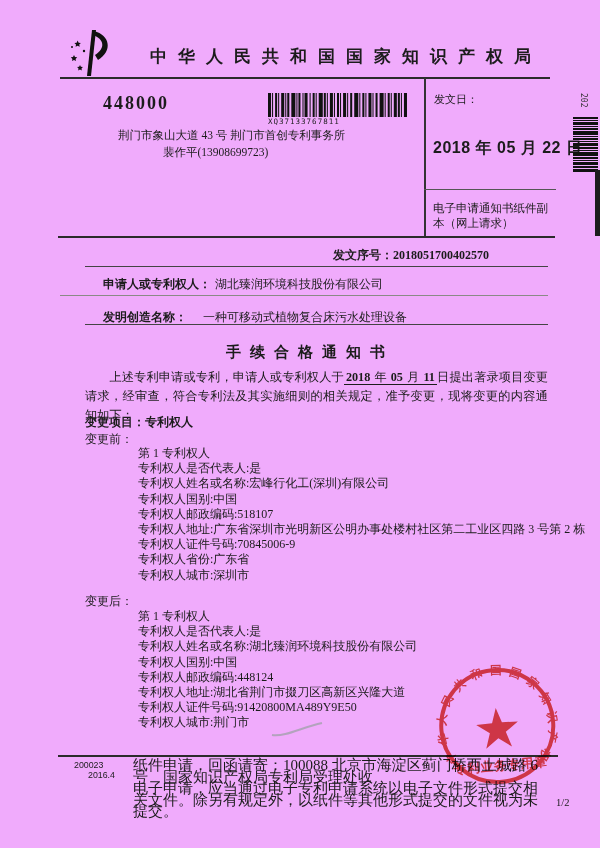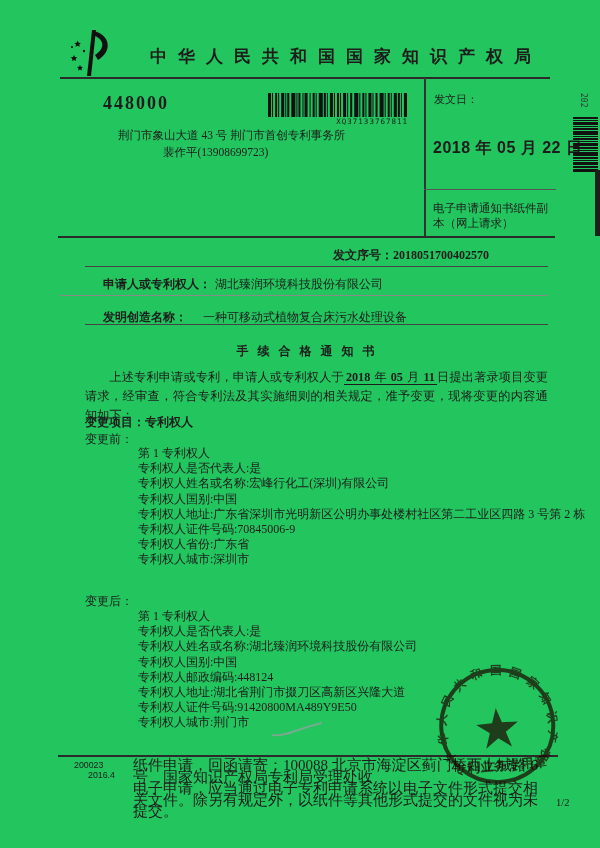--- a/index.html
+++ b/index.html
@@ -1,28 +1,28 @@
 <!DOCTYPE html>
 <html><head>
 <meta charset="utf-8">
 <style>
   html,body{margin:0;padding:0;background:#e8e8e6;}
-  #page{position:relative;width:600px;height:848px;background:#22c55e;overflow:hidden;
+  #page{position:relative;width:600px;height:848px;background:#f0abfc;overflow:hidden;
         font-family:"Liberation Serif","DejaVu Serif",serif;color:#1c1c1c;}
   .abs{position:absolute;}
   .hline{background:#2b2b2b;}
   .office{font-size:17px;font-weight:bold;letter-spacing:11px;font-family:"Liberation Sans","DejaVu Sans",sans-serif;white-space:nowrap;}
   .postal{font-size:18px;font-weight:bold;letter-spacing:2px;font-family:"Liberation Serif",serif;}
-  .bc-label{font-size:7.5px;letter-spacing:1px;text-align:right;font-family:"DejaVu Sans Mono",monospace;}
+  .bc-label{font-size:7.5px;letter-spacing:1px;text-align:left;font-family:"DejaVu Sans Mono",monospace;}
   .small{font-size:11.5px;}
   .datebig{font-size:16px;font-weight:bold;font-family:"Liberation Sans","DejaVu Sans",sans-serif;letter-spacing:.5px;white-space:nowrap;}
   .rowlabel{font-weight:bold;font-size:12px;}
   .rowval{font-size:12px;}
   .num{font-weight:bold;font-family:"Liberation Serif",serif;}
-  .title{font-size:12px;font-weight:bold;letter-spacing:9px;text-align:center;white-space:nowrap;}
+  .title{font-size:15px;font-weight:bold;letter-spacing:9px;text-align:center;white-space:nowrap;}
   .para{font-size:12.2px;line-height:19px;text-align:justify;text-indent:2em;}
   .uline{border-bottom:1px solid #1c1c1c;padding:0 2px;}
   .body12{font-size:12px;}
   .bline{font-size:12px;line-height:15.2px;white-space:nowrap;}
   .footnote{font-size:15px;line-height:11.6px;}
   .formcode{font-size:8.8px;font-family:"Liberation Sans",sans-serif;}
   .pagenum{font-size:10.5px;font-family:"Liberation Serif",serif;}
   .sideways{transform:rotate(90deg);transform-origin:left top;font-size:8px;font-family:"DejaVu Sans Mono",monospace;color:#333;}
   .sealwrap{opacity:.88;mix-blend-mode:multiply;transform:rotate(-5deg);}
   .coprighttext{width:118px;font-size:11.5px;line-height:15px;}
@@ -151,20 +151,21 @@
 
   <div class="abs body12" style="left:85px;top:414px;font-weight:bold;">变更项目：专利权人</div>
   <div class="abs body12" style="left:85px;top:431px;text-align:right;">变更前：</div>
 
   <div class="abs" style="left:138px;top:446px;">
 
   <div class="bline">第 1 专利权人</div>
       <div class="bline">专利权人是否代表人:是</div>
       <div class="bline">专利权人姓名或名称:宏峰行化工(深圳)有限公司</div>
       <div class="bline">专利权人国别:中国</div>
+      <div class="bline">专利权人邮政编码:518107</div>
       <div class="bline">专利权人地址:广东省深圳市光明新区公明办事处楼村社区第二工业区四路 3 号第 2 栋</div>
       <div class="bline">专利权人证件号码:70845006-9</div>
       <div class="bline">专利权人省份:广东省</div>
       <div class="bline">专利权人城市:深圳市</div>
     </div>
 
   <div class="abs body12" style="left:85px;top:593px;">变更后：</div>
 
   <div class="abs" style="left:138px;top:609px;">
 

